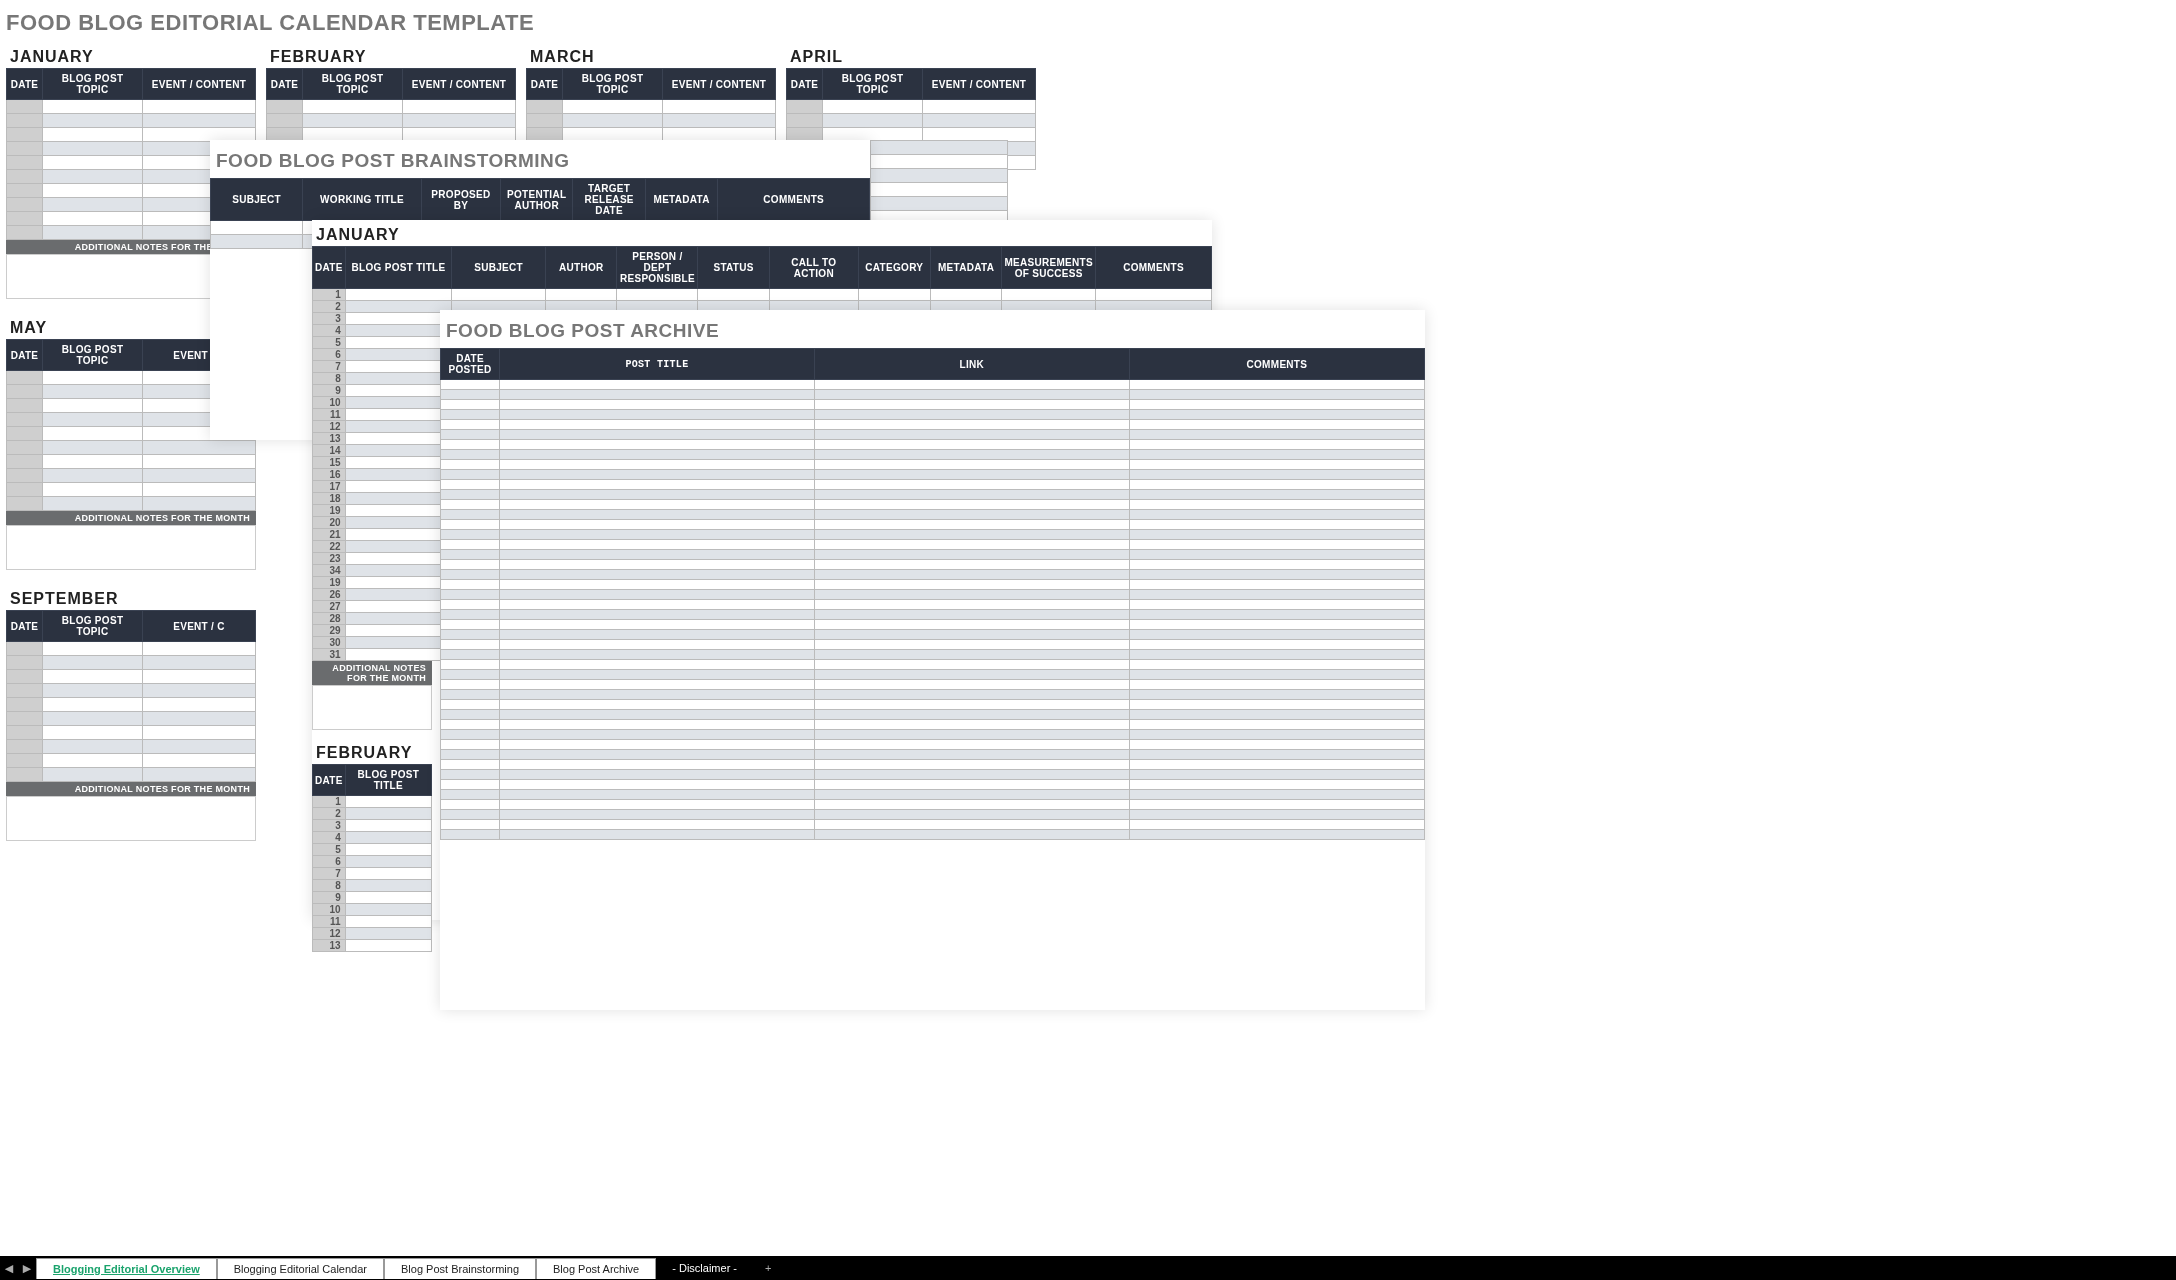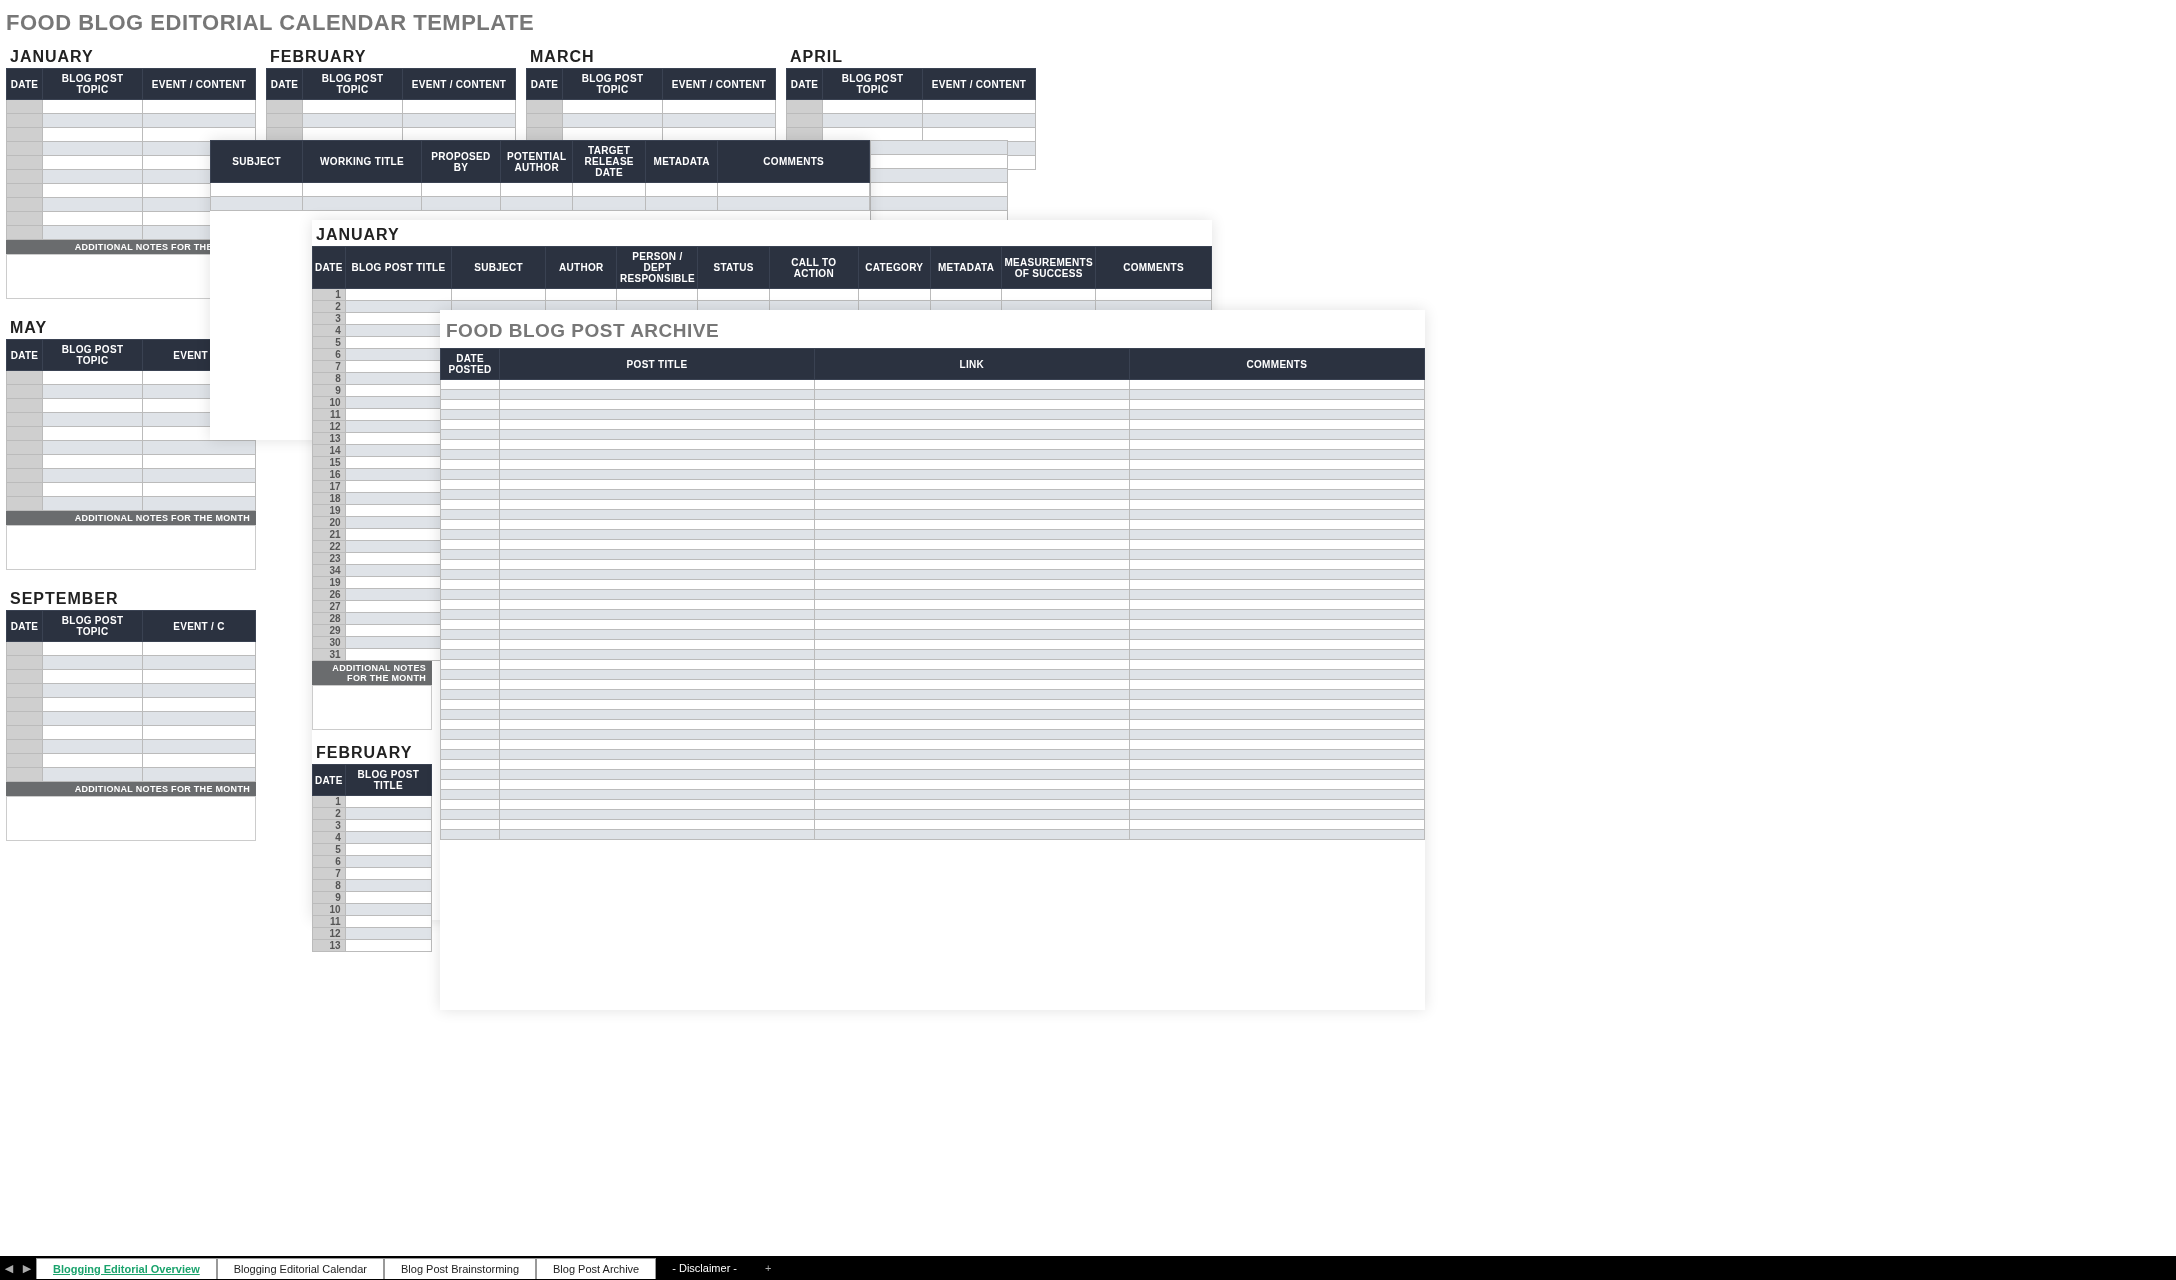--- a/index.html
+++ b/index.html
@@ -451,20 +451,21 @@
           </tr>
           <tr class="plain">
             <td></td>
           </tr>
         </tbody>
       </table>
   </div>
 </div>
 
 <div id="layer2" class="layer">
+  <div class="sheet-title" style="font-size:19px;">FOOD BLOG POST BRAINSTORMING</div>
   <table style="width:100%;">
     <thead>
         <tr id="brain-head">
           <th style="width: 14%;">SUBJECT</th>
           <th style="width: 18%;">WORKING TITLE</th>
           <th style="width: 12%;">PROPOSED BY</th>
           <th style="width: 11%;">POTENTIAL AUTHOR</th>
           <th style="width: 11%;">TARGET RELEASE DATE</th>
           <th style="width: 11%;">METADATA</th>
           <th style="width: 23%;">COMMENTS</th>
@@ -984,21 +985,21 @@
       </tbody>
   </table>
 </div>
 
 <div id="layer4" class="layer">
   <div class="sheet-title" style="font-size:19px;">FOOD BLOG POST ARCHIVE</div>
   <table style="width:100%;">
     <thead>
         <tr id="arch-head">
           <th style="width: 6%;">DATE POSTED</th>
-          <th style="width: 32%;">POST TITLE</th>
+          <th style="width: 32%; font-family: Liberation Mono, monospace;">POST TITLE</th>
           <th style="width: 32%;">LINK</th>
           <th style="width: 30%;">COMMENTS</th>
         </tr>
       </thead>
     <tbody id="arch-body">
         <tr class="plain">
           <td style="height: 10px;"></td>
           <td style="height: 10px;"></td>
           <td style="height: 10px;"></td>
           <td style="height: 10px;"></td>

